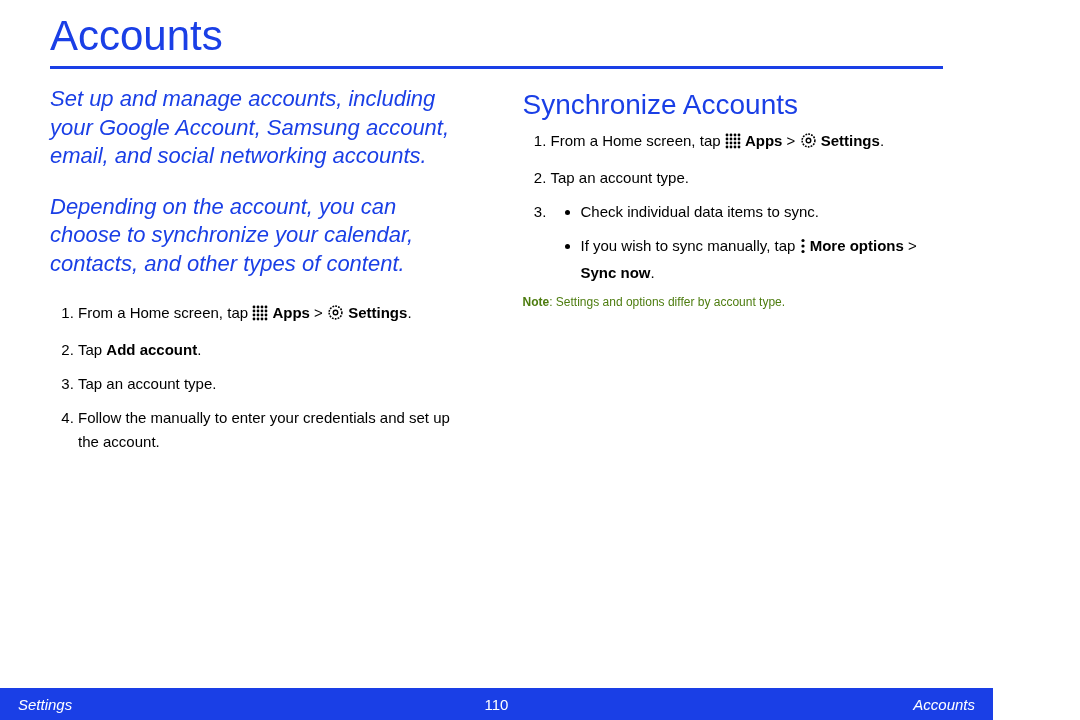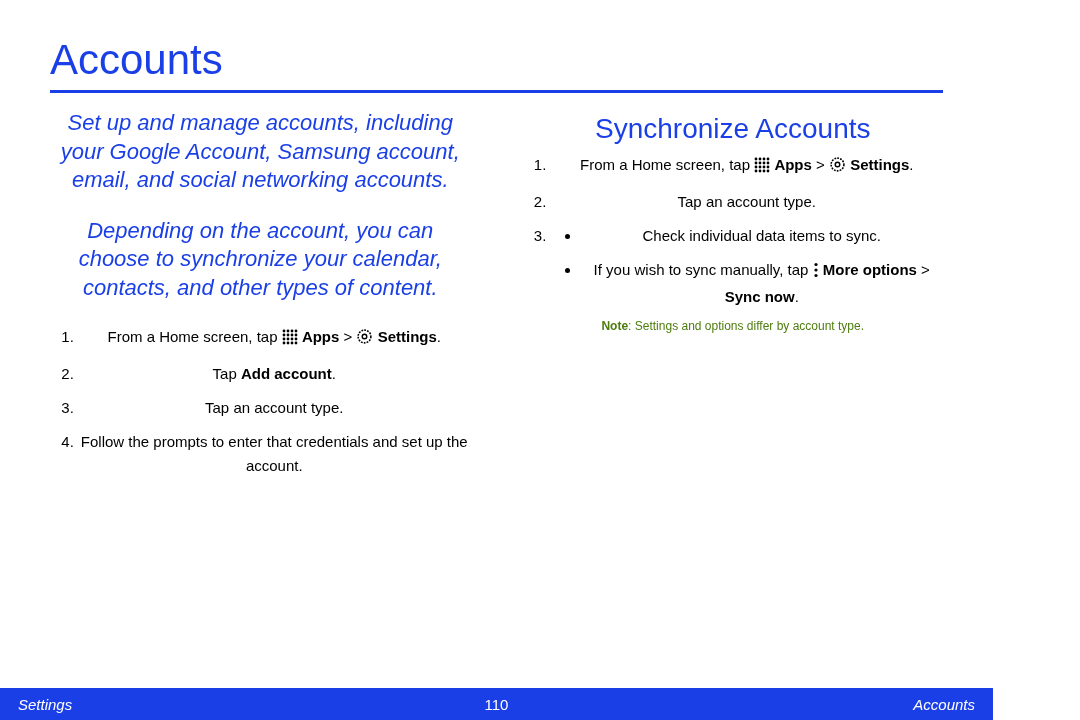--- a/index.html
+++ b/index.html
@@ -1,24 +1,24 @@
 <!DOCTYPE html>
 <html><head>
 <meta charset="utf-8">
 <style>
   * { box-sizing: border-box; margin: 0; padding: 0; }
   html, body { width: 1080px; height: 720px; font-family: Arial, Helvetica, sans-serif; background: #fff; }
   .page {
-    width: 993px; height: 720px; position: relative; padding: 36px 50px 42px 50px;
+    width: 993px; height: 720px; position: relative; padding: 12px 50px 42px 50px;
   }
   .title {
     font-size: 42px; color: #1a3fe6; font-weight: 400; letter-spacing: 0px;
     padding-bottom: 6px; border-bottom: 3px solid #1a3fe6; margin-bottom: 16px;
   }
-  .cols { display: flex; gap: 52px; text-align: center; }
+  .cols { display: flex; gap: 52px; }
   .col { flex: 1 1 0; min-width: 0; }
   .intro { color: #1a3fe6; font-style: italic; font-size: 22px; line-height: 1.3; margin-bottom: 22px; }
   .h2 { color: #1a3fe6; font-size: 28px; font-weight: 400; margin: 22px 0 8px 0; }
   ol.steps { list-style: decimal; padding-left: 28px; font-size: 15px; line-height: 1.6; }
   ol.steps > li { margin-bottom: 10px; }
   ul.sub { list-style: disc; padding-left: 30px; }
   ul.sub > li { margin-bottom: 10px; }
   b { font-weight: 700; }
   .note { color: #4d7c0f; font-size: 12px; margin-top: 6px; }
   .note-label { font-weight: 700; }
@@ -76,21 +76,21 @@
                 <circle cx="12" cy="12" r="9" fill="none" stroke="#000" stroke-width="2.2" stroke-dasharray="2.5 1.6"></circle>
                 <circle cx="12" cy="12" r="3.2" fill="none" stroke="#000" stroke-width="2"></circle>
               </svg>
           </span>
           <b class="inline">Settings</b><span class="inline">.</span>
         </li>
         <li>
           <span>Tap </span><b class="inline">Add account</b><span class="inline">.</span>
         </li>
         <li>Tap an account type.</li>
-        <li>Follow the prompts to enter that credentials and set up the account.</li>
+        <li>Follow the manually to enter your credentials and set up the account.</li>
       </ol>
     </div>
 
     <div class="col">
       <h2 class="h2" style="margin-top:4px">Synchronize Accounts</h2>
       <ol class="steps">
         <li>
           <span>From a Home screen, tap </span>
           <span class="icon">
             <svg width="16" height="16" viewBox="0 0 16 16">

